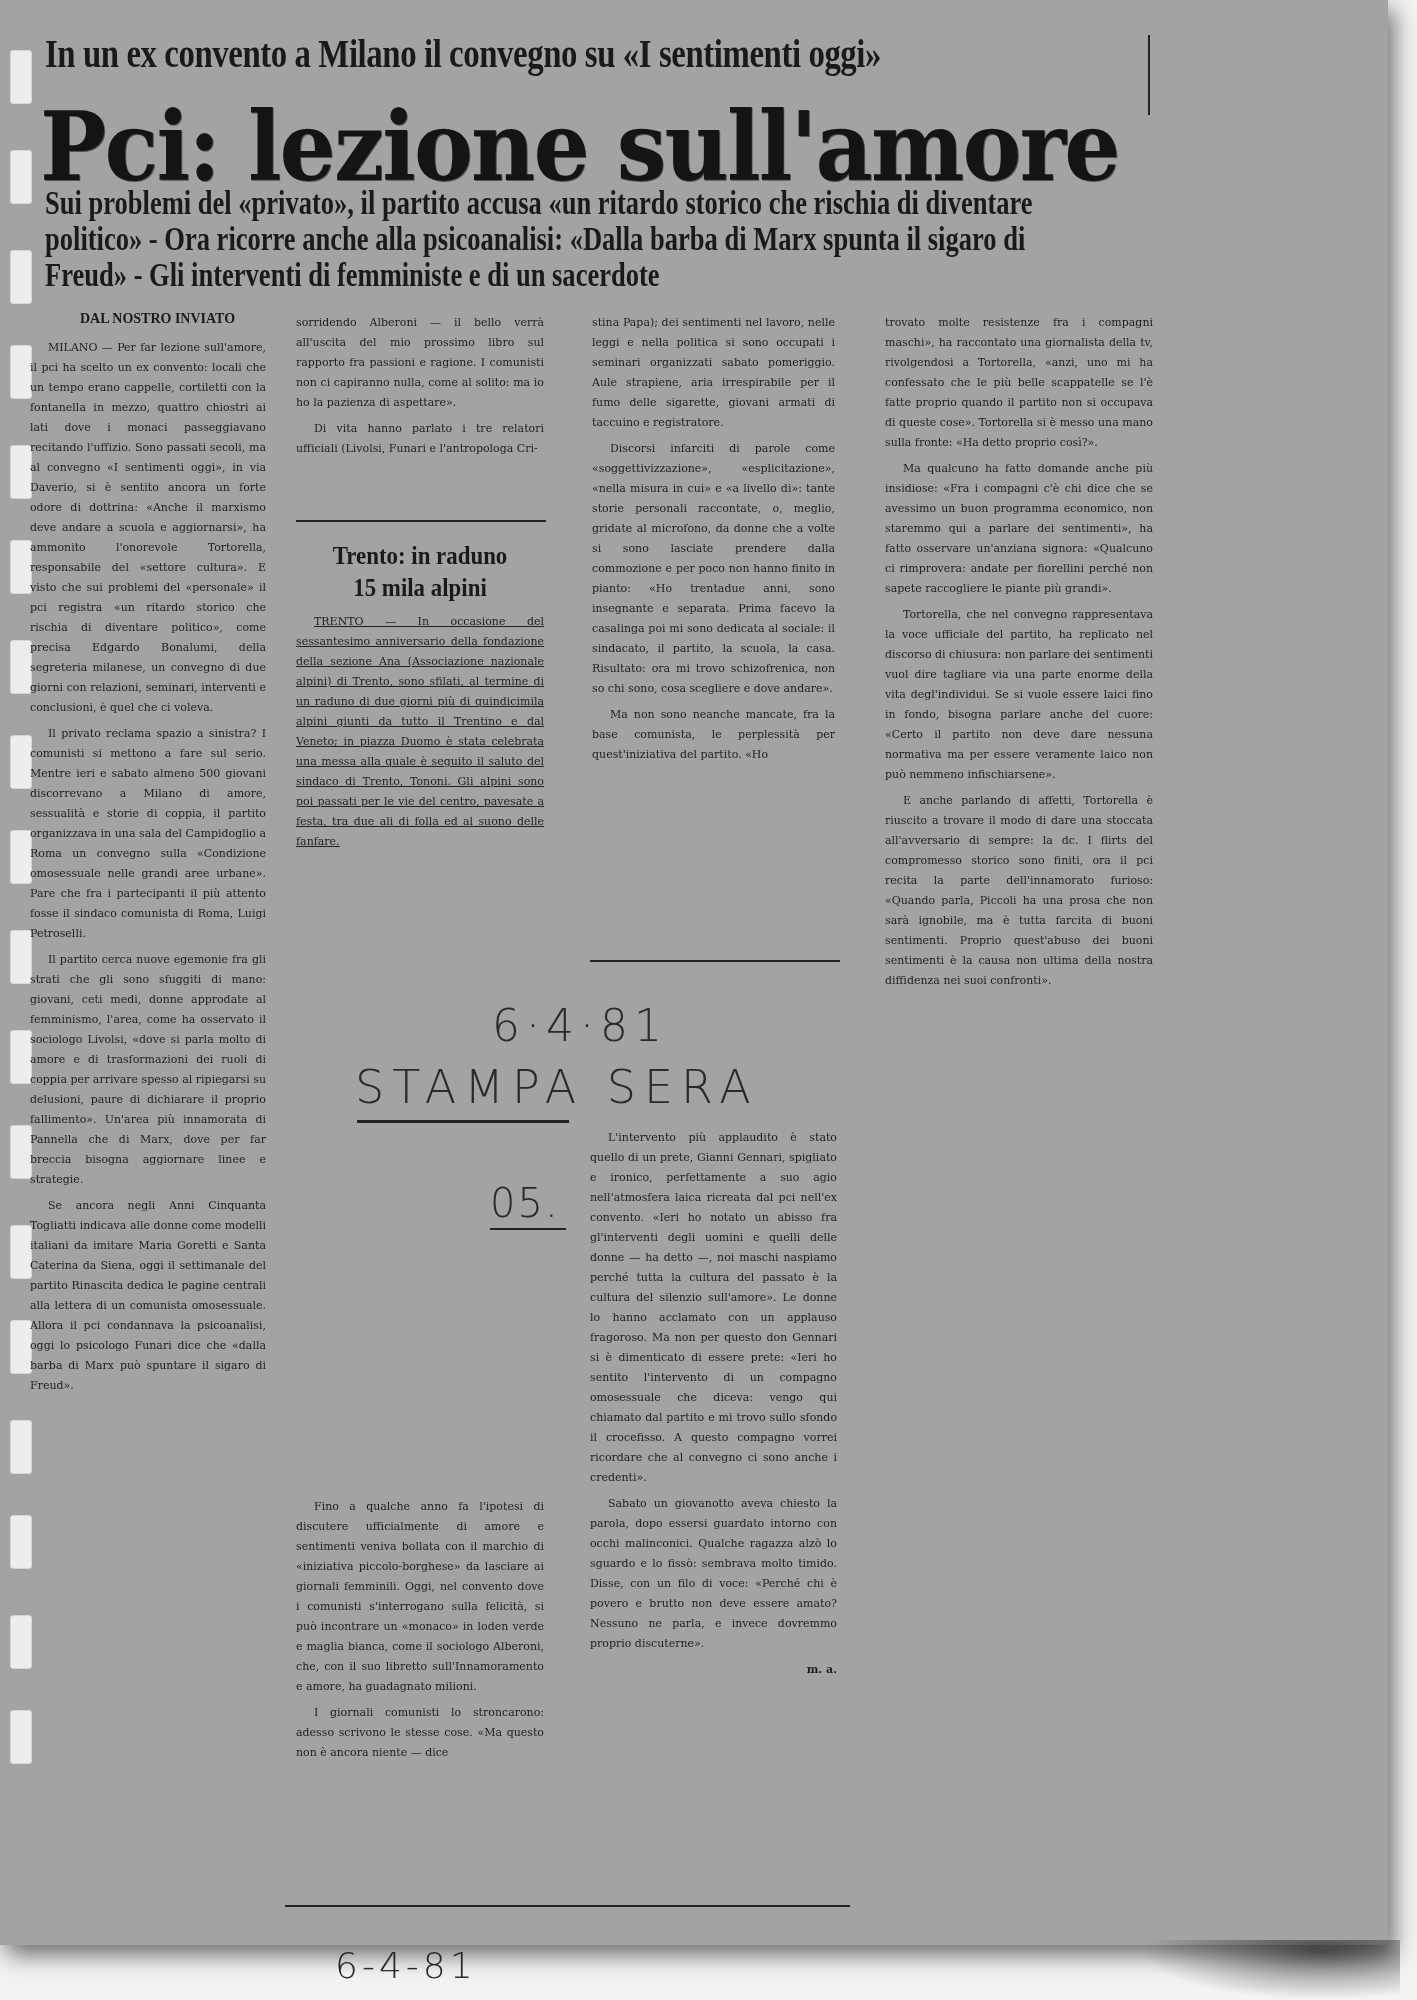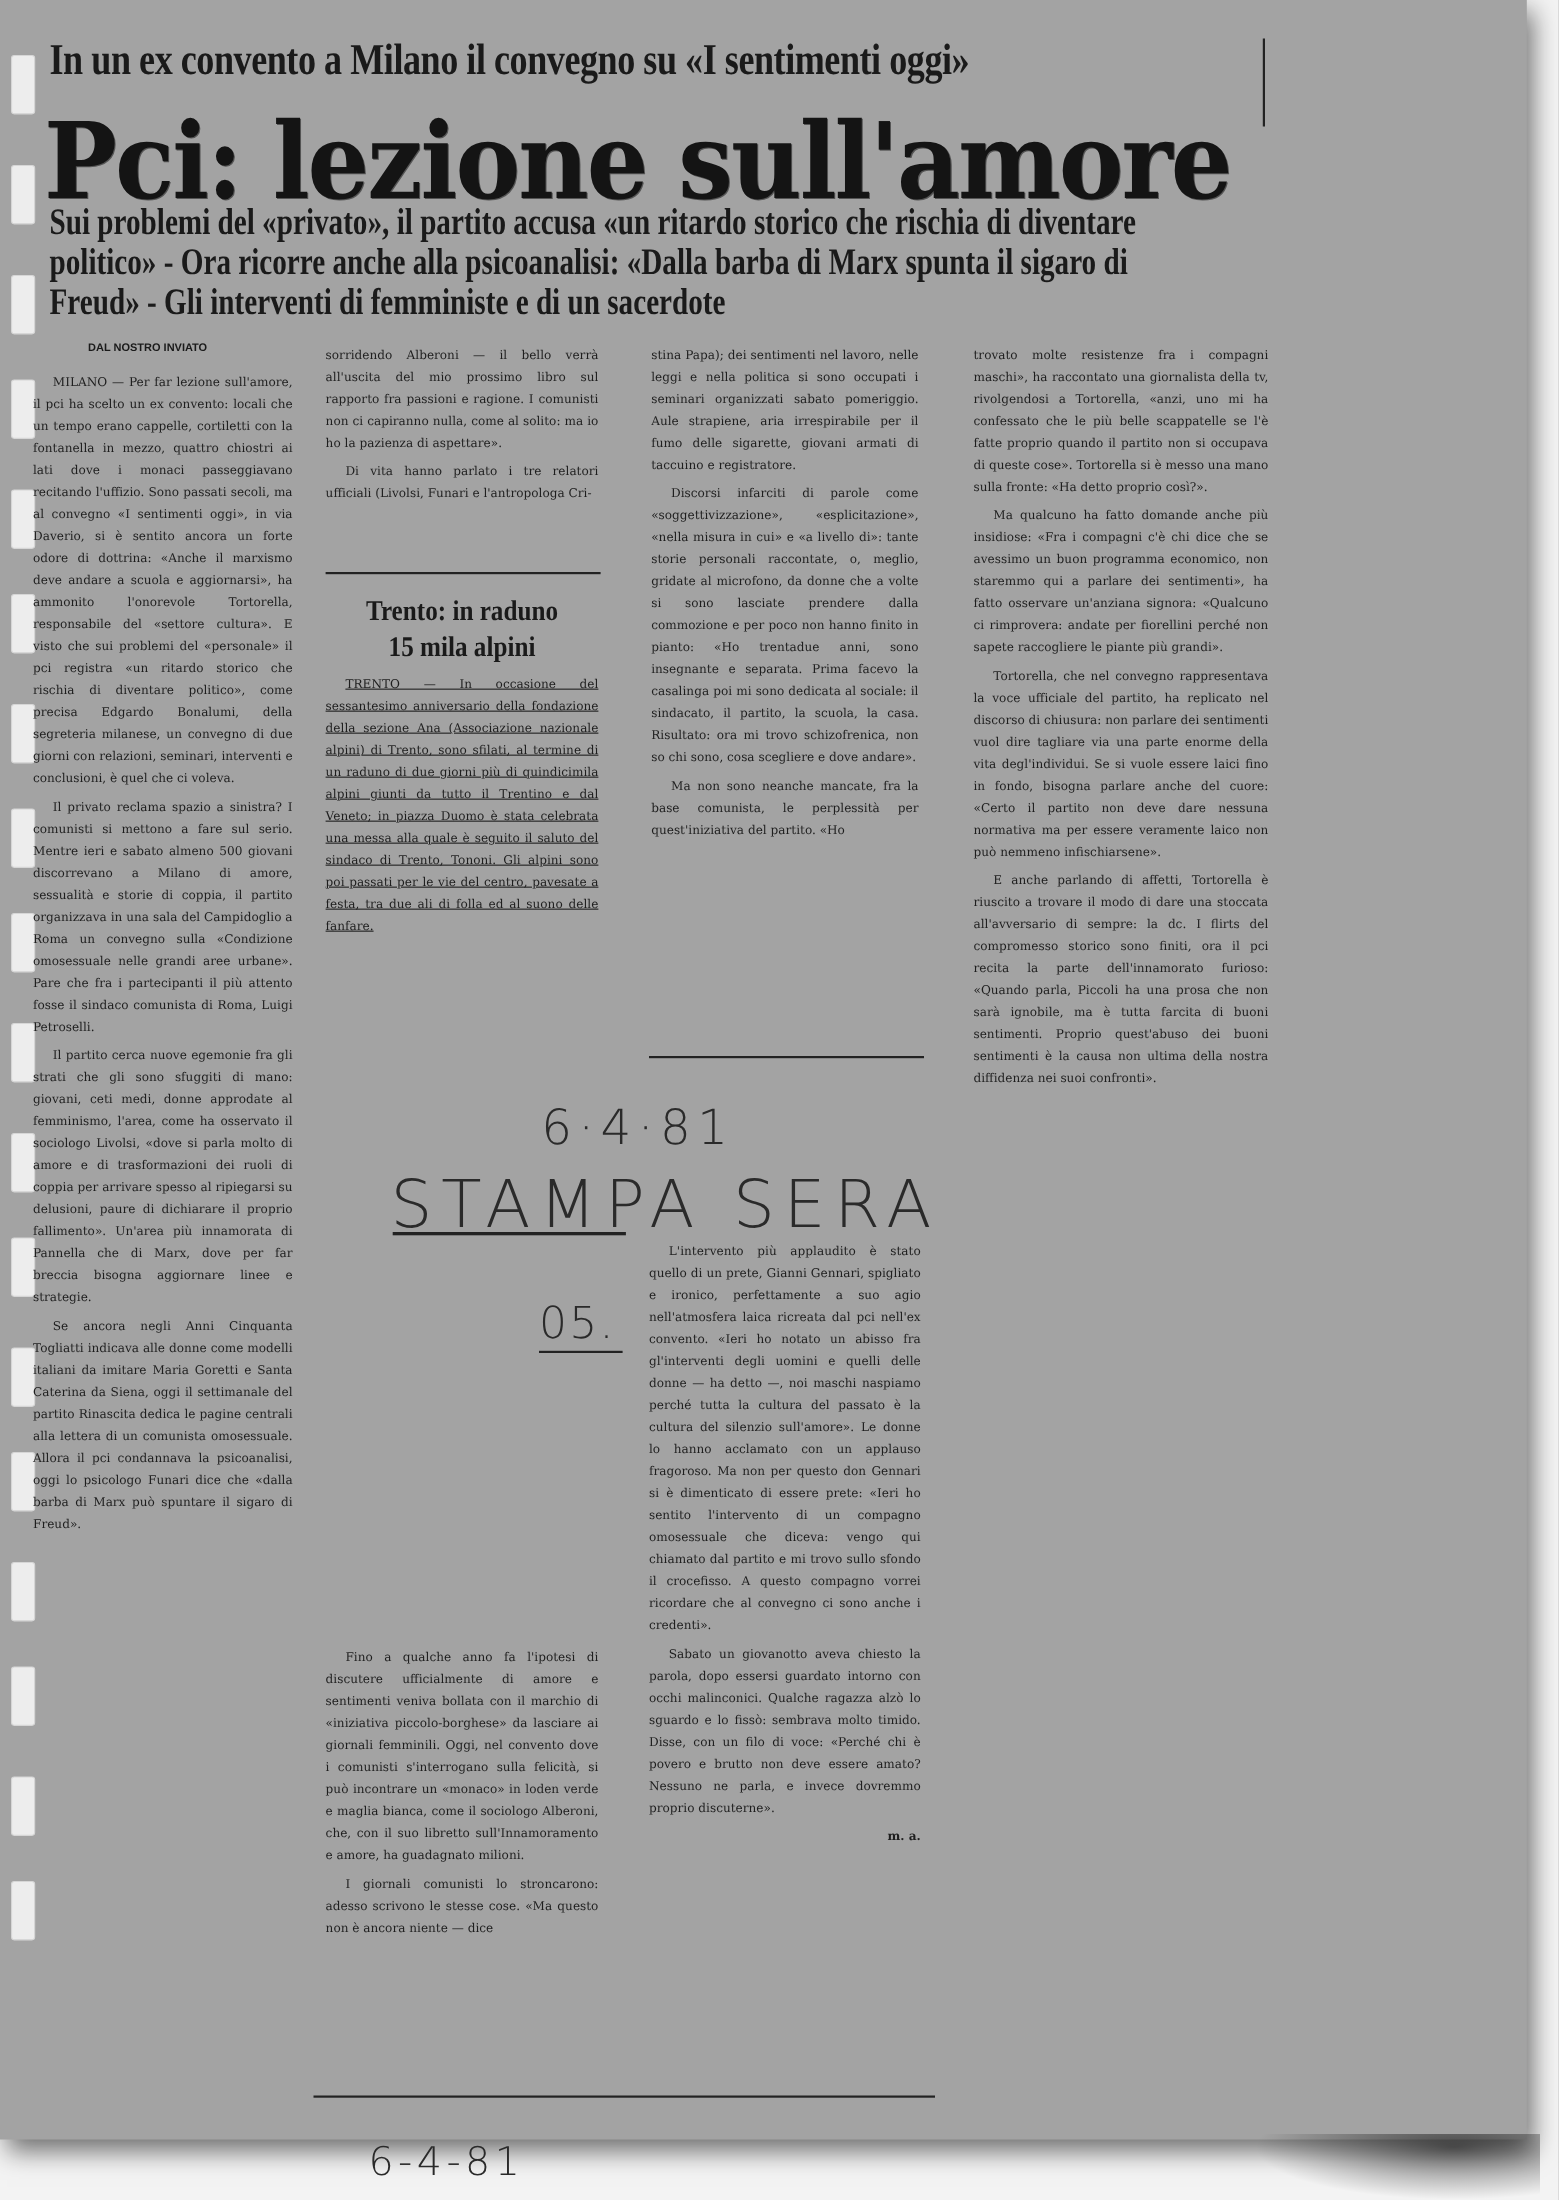--- a/index.html
+++ b/index.html
@@ -33,21 +33,21 @@
       text-shadow: 1px 1px 0 #555;
       transform: scaleX(0.92); transform-origin: left;
     }
     .subhead {
       position: absolute; left: 45px; top: 185px; width: 1270px;
       font-family: "Liberation Serif", serif; font-size: 34px; font-weight: bold;
       line-height: 36px; transform: scaleX(0.78); transform-origin: left;
     }
     .byline {
       position: absolute; left: 60px; top: 311px;
-      font-family: Liberation Sans, sans-serif; font-size: 10px; font-weight: bold; padding-left: 20px;
+      font-family: Liberation Serif, serif; font-size: 14px; font-weight: bold; padding-left: 20px;
     }
     .col {
       position: absolute; font-family: "DejaVu Serif", serif; font-size: 11px;
       line-height: 20px; text-align: justify; color: #1e1e1e;
     }
     .col p { margin: 0 0 6px 0; text-indent: 18px; }
     .col p.noind { text-indent: 0; }
     .c1 { left: 30px; top: 338px; width: 236px; }
     .c2 { left: 296px; top: 313px; width: 248px; }
     .c3 { left: 592px; top: 313px; width: 243px; }
@@ -57,21 +57,21 @@
     .rule { position: absolute; height: 2px; background: #222; }
     .box-title {
       position: absolute; left: 296px; top: 540px; width: 248px; text-align: center;
       font-family: "Liberation Serif", serif; font-weight: bold; font-size: 26px; line-height: 32px;
       transform: scaleX(0.88); transform-origin: center;
     }
     .hand {
       position: absolute; font-family: "DejaVu Sans", sans-serif; color: #2a2a2a; font-weight: 300;
     }
     .h-date1 { left: 492px; top: 1000px; font-size: 44px; letter-spacing: 6px; }
-    .h-paper { left: 355px; top: 1060px; font-size: 60px; letter-spacing: 8px; }
+    .h-paper { left: 355px; top: 1060px; font-size: 46px; letter-spacing: 8px; }
     .h-paper-ul { position: absolute; left: 357px; top: 1120px; width: 212px; height: 3px; background: #222; }
     .h-06 { left: 490px; top: 1180px; font-size: 40px; letter-spacing: 2px; }
     .h-06-ul { position: absolute; left: 490px; top: 1228px; width: 76px; height: 2px; background: #222; }
     .h-date2 { left: 335px; top: 1945px; font-size: 36px; letter-spacing: 4px; }
   </style>
 </head>
 <body>
 
 <div class="sheet">
 

